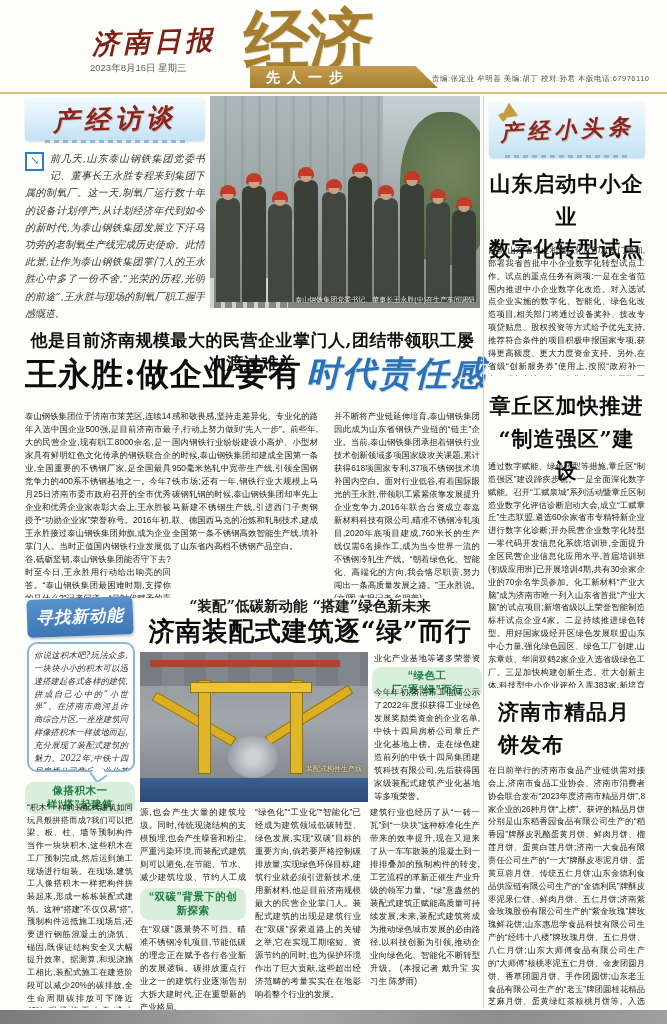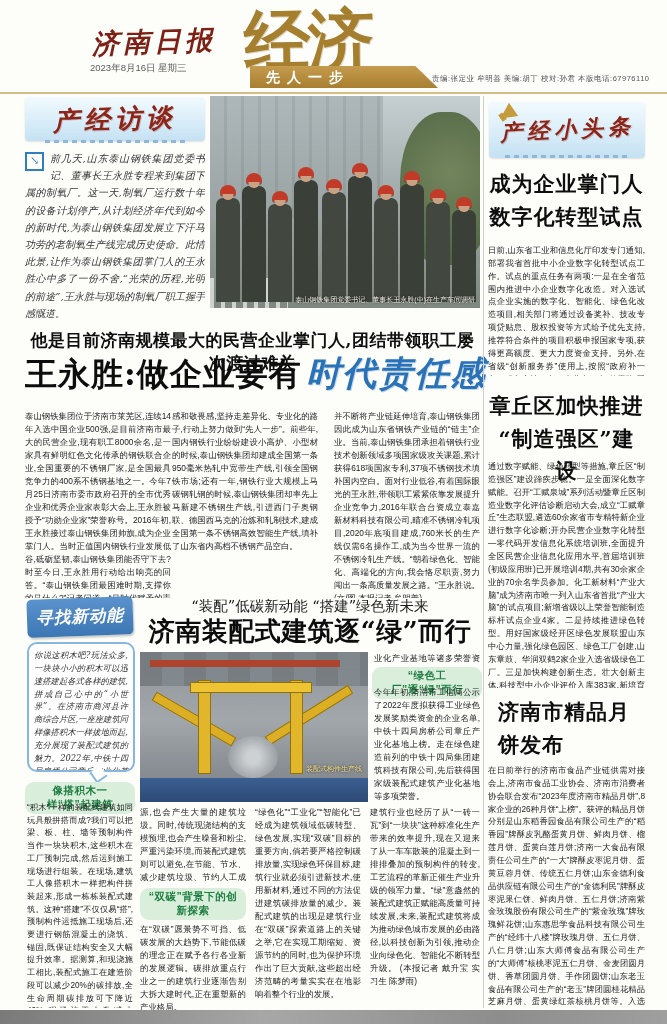--- a/index.html
+++ b/index.html
@@ -85,21 +85,21 @@
           padding:5px;font-style:italic;font-size:8.3px;line-height:1.55;color:#333;
           text-align:justify;overflow:hidden;background:#fff;}
   .bubble-tail{left:92px;top:768px;width:11px;height:11px;background:#fff;
           border-right:2px solid #86b7dc;border-bottom:2px solid #86b7dc;transform:rotate(55deg);}
   .green-pill{display:inline-block;background:#d9eedb;color:#1f7e42;font-weight:bold;
           font-size:10.5px;padding:2px 7px;border-radius:9px;letter-spacing:.5px;}
   .left-subhead{left:25px;top:782px;width:110px;text-align:center;}
   .left-body{left:27px;top:802px;width:106px;height:206px;font-size:8.2px;}
 
   
-  .kicker2{left:140px;top:597px;width:340px;text-align:center;font-size:14.5px;font-weight:normal;color:#1a1a1a;}
+  .kicker2{left:140px;top:597px;width:340px;text-align:center;font-size:14.5px;font-weight:bold;color:#1a1a1a;}
   .headline2{left:140px;top:614px;width:340px;text-align:center;font-size:26px;font-weight:900;
              color:#0d0d0d;letter-spacing:.5px;}
   .photo2{left:140px;top:652px;width:228px;height:150px;overflow:hidden;
           background:linear-gradient(180deg,#8e9499 0%,#a2a7ab 45%,#8a9095 75%,#7c8287 100%);}
   .photo2 .roof{position:absolute;left:0;top:0;width:100%;height:34px;opacity:.8;
           background:repeating-linear-gradient(90deg,#6f7579 0 22px,#7d8489 22px 44px);}
   .photo2 .redbeam{position:absolute;left:10px;top:8px;width:190px;height:7px;background:#ae432e;}
   .photo2 .ybarL{position:absolute;left:58px;top:28px;width:11px;height:92px;background:#e2b62a;border:1px solid #8f7210;}
   .photo2 .ybarR{position:absolute;left:150px;top:28px;width:11px;height:92px;background:#e2b62a;border:1px solid #8f7210;}
   .photo2 .ytop{position:absolute;left:50px;top:30px;width:120px;height:9px;background:#eec432;border:1px solid #8f7210;}
@@ -212,34 +212,34 @@
   <div class="abs jtext side-top">业化产业基地等诸多荣誉资质。</div>
   <div class="abs side-subhead">
     <span class="green-pill">“绿色工厂”逐“绿”而行</span>
   </div>
   <div class="abs jtext side-body">今年年初,济南市工信局公示了2022年度拟获得工业绿色发展奖励类资金的企业名单,中铁十四局房桥公司章丘产业化基地上榜。走在绿色建造前列的中铁十四局集团建筑科技有限公司,先后获得国家级装配式建筑产业化基地等多项荣誉。</div>
   <div class="abs gcol ga">
     <div class="jtext" style="height:78px;">源,也会产生大量的建筑垃圾。同时,传统现浇结构的支模预埋,也会产生噪音和粉尘,严重污染环境,而装配式建筑则可以避免,在节能、节水、减少建筑垃圾、节约人工成本等方面具有明显的优势。</div>
     <div class="mid-subhead">
       <span class="green-pill">“双碳”背景下的创新探索</span>
     </div>
-    <div class="jtext" style="height:96px;">在“双碳”愿景势不可挡、低碳发展的大趋势下,节能低碳的理念正在赋予各行各业新的发展逻辑。碳排放重点行业之一的建筑行业逐渐告别大拆大建时代,正在重塑新的产业格局。</div>
-  </div>
-  <div class="abs jtext gcol gb">“绿色化”“工业化”“智能化”已经成为建筑领域低碳转型、绿色发展,实现“双碳”目标的重要方向,倘若要严格控制碳排放量,实现绿色环保目标,建筑行业就必须引进新技术,使用新材料,通过不同的方法促进建筑碳排放量的减少。装配式建筑的出现是建筑行业在“双碳”探索道路上的关键之举,它在实现工期缩短、资源节约的同时,也为保护环境作出了巨大贡献,这些超出经济范畴的考量实实在在地影响着整个行业的发展。</div>
+    <div class="jtext" style="height:96px;">在“双碳”愿景势不可挡、瞄准不锈钢冷轧项目,节能低碳的理念正在赋予各行各业新的发展逻辑。碳排放重点行业之一的建筑行业逐渐告别大拆大建时代,正在重塑新的产业格局。</div>
+  </div>
+  <div class="abs jtext gcol gb">“绿色化”“工业化”“智能化”已经成为建筑领域低碳转型、绿色发展,实现“双碳”目标的重要方向,倘若要严格控制碳排放量,实现绿色环保目标,建筑行业就必须引进新技术,使用新材料,他是目前济南规模最大的民营企业掌门人。装配式建筑的出现是建筑行业在“双碳”探索道路上的关键之举,它在实现工期缩短、资源节约的同时,也为保护环境作出了巨大贡献,这些超出经济范畴的考量实实在在地影响着整个行业的发展。</div>
   <div class="abs jtext gcol gc">建筑行业也经历了从“一砖一瓦”到“一块块”这种标准化生产带来的效率提升,现在又迎来了从一车车散装的混凝土到一排排叠加的预制构件的转变,工艺流程的革新正催生产业升级的领军力量。“绿”意盎然的装配式建筑正赋能高质量可持续发展,未来,装配式建筑将成为推动绿色城市发展的必由路径,以科技创新为引领,推动企业向绿色化、智能化不断转型升级。  (本报记者 戴升宝 实习生 陈梦雨)</div>
 
   <div class="abs v-divider"></div>
   <div class="abs sky-banner sidebar-banner">
     <span class="megaphone"></span>
     <span class="cal serif">产经小头条</span>
   </div>
   <div class="abs tiny-dashes sb-dashes"></div>
 
   <div class="abs sb-title t1 serif">
-    <div>成为企业掌门人</div>
+    <div>山东启动中小企业</div>
     <div>数字化转型试点</div>
   </div>
   <div class="abs jtext sb-body b1">日前,山东省工业和信息化厅印发专门通知,部署我省首批中小企业数字化转型试点工作。试点的重点任务有两项:一是在全省范围内推进中小企业数字化改造。对入选试点企业实施的数字化、智能化、绿色化改造项目,相关部门将通过设备奖补、技改专项贷贴息、股权投资等方式给予优先支持,推荐符合条件的项目积极申报国家专项,获得更高额度、更大力度资金支持。另外,在省级“创新服务券”使用上,按照“政府补一点、服务商让一点、企业出一点”的思路,重点支持中小企业开展数字化水平评测诊断、设备数字化改造、数据集成应用等服务。同时,发挥省新旧动能转换基金作用,重点投向重大数字化转型项目,鼓励和引导金融机构围绕中小企业数字化转型开发“专项贷”产品和服务。  (本报记者 张定业)</div>
 
   <div class="abs sb-title t2 serif">
     <div>章丘区加快推进</div>
     <div>“制造强区”建设</div>
   </div>
   <div class="abs jtext sb-body b2">通过数字赋能、绿色转型等措施,章丘区“制造强区”建设蹄疾步稳。一是全面深化数字赋能。召开“工赋泉城”系列活动暨章丘区制造业数字化评估诊断启动大会,成立“工赋章丘”生态联盟,遴选60余家省市专精特新企业进行数字化诊断;开办民营企业数字化转型—零代码开发信息化系统培训班,全面提升全区民营企业信息化应用水平,首届培训班(初级应用班)已开展培训4期,共有30余家企业的70余名学员参加。化工新材料“产业大脑”成为济南市唯一列入山东省首批“产业大脑”的试点项目;新增省级以上荣誉智能制造标杆试点企业4家。二是持续推进绿色转型。用好国家级经开区绿色发展联盟山东中心力量,强化绿色园区、绿色工厂创建,山东章鼓、华润双鹤2家企业入选省级绿色工厂。三是加快构建创新生态。壮大创新主体,科技型中小企业评价入库383家,新培育国家专精特新“小巨人”企业10家、省瞪羚企业10家;做强创新载体,成功备案“济南市特殊用途罗茨风机重点实验室”等15家市级重点实验室;强化人才引育,引进硕士以上人才108人,8人获评市泉城产业领军人才(杰出、优秀)企业家;深化产教融合,成立章丘中小微企业先进制造产业创新联盟,开展“卡脖子”技术、关键共性技术、中小微企业适用技术协同攻关,依托明水经开区产教联合体和汽车产业共同体,强化企业与驻章高校合作,推进校地、校企深度融合。  (本报记者 张定业)</div>
 

